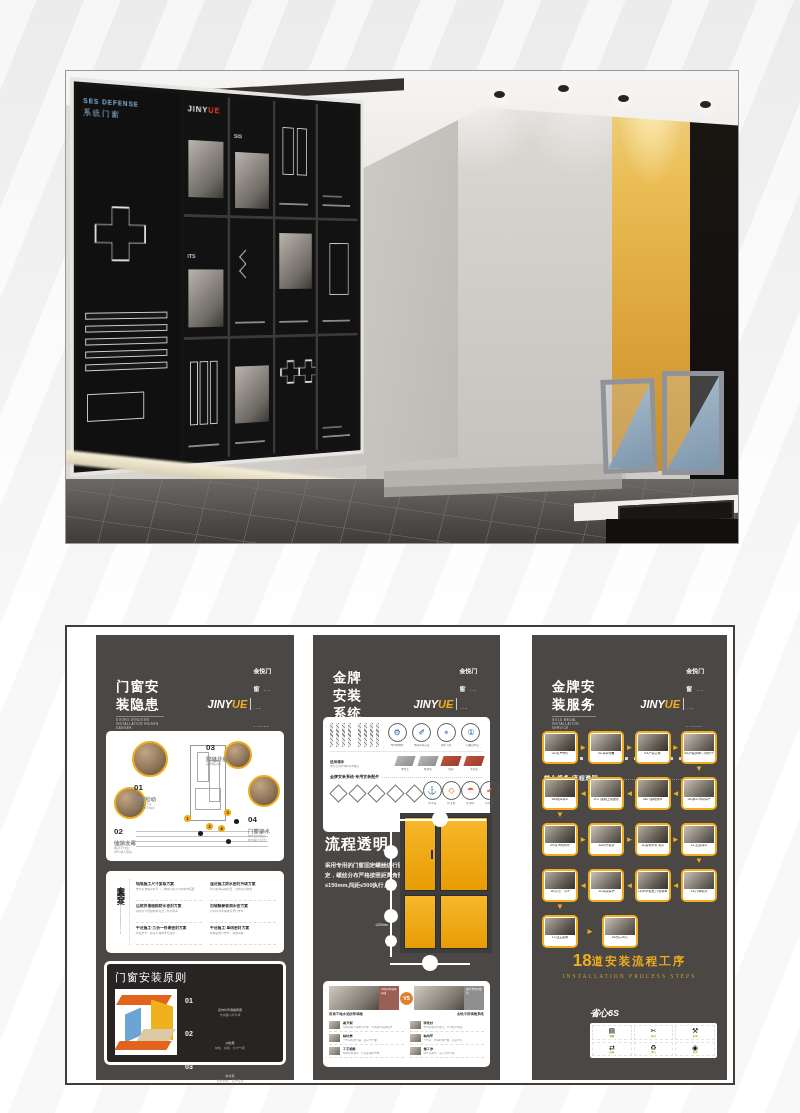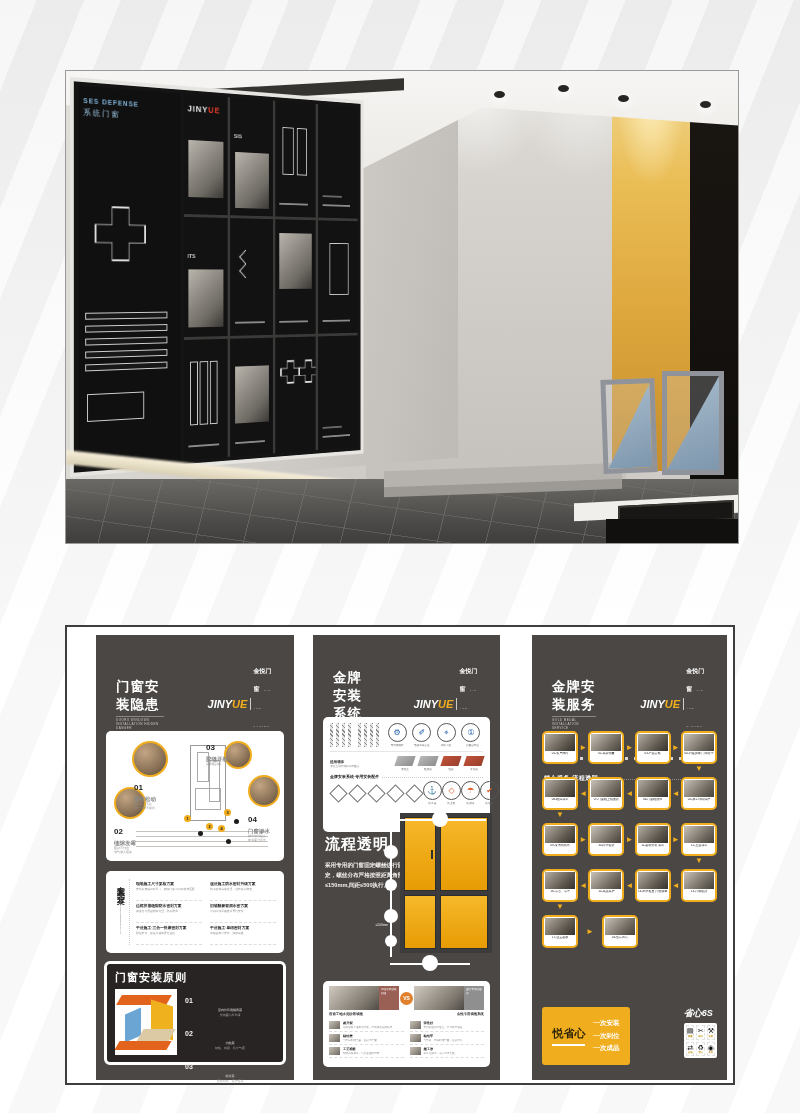--- a/index.html
+++ b/index.html
@@ -130,21 +130,21 @@
   .vtitle{writing-mode:vertical-rl;font-weight:bold;font-size:8px;letter-spacing:2px;color:#222;
     border-right:1px dotted #ccc;padding-right:4px;}
   .vtitle small{font-size:2.5px;color:#999;letter-spacing:0;}
   .plan-grid{flex:1;display:grid;grid-template-columns:1fr 1fr;grid-auto-rows:1fr;column-gap:8px;}
   .plan-it{border-bottom:1px dashed #ddd;padding-top:2px;}
   .plan-it b{display:block;font-size:3.8px;color:#222;}
   .plan-it span{display:block;font-size:2.8px;color:#8f8f8f;margin-top:1px;}
   
   .principle{position:absolute;left:8px;right:8px;top:326px;height:104px;background:#272423;
     border:3px solid #fff;border-radius:6px;box-sizing:border-box;padding:6px 8px;}
-  .pr-title{font-family:"Liberation Serif",serif;font-weight:bold;font-size:11px;letter-spacing:1px;color:#fff;}
+  .pr-title{font-family:"Liberation Serif",serif;font-weight:normal;font-size:11px;letter-spacing:1px;color:#fff;}
   .pr-body{display:flex;gap:8px;margin-top:4px;}
   .iso{width:62px;height:66px;background:#fff;position:relative;overflow:hidden;}
   .iso i{position:absolute;}
   .pr-list{flex:1;}
   .pr-it{margin-bottom:5px;}
   .pr-it b{font-size:5.5px;color:#f5f2ee;}
   .pr-it b em{font-style:normal;font-size:7px;}
   .pr-it span{display:block;font-size:3px;color:#a8a5a2;text-align:center;margin-top:1px;}
   
   .syspanel{top:82px;height:115px;padding:6px 7px;box-sizing:border-box;}
@@ -798,30 +798,26 @@
             <div class="slb">17-业主验收</div>
           </div>
         <span class="ar">►</span>
         <div class="step">
             <div class="sph"></div>
             <div class="slb">18-售后回访</div>
           </div>
       </div>
     </div>
 
+    <div class="steps-head">
+      <span class="big">18</span><span class="rest">道安装流程工序</span>
+      <div class="steps-sub">INSTALLATION PROCESS STEPS</div>
+    </div>
 
     <div class="promise">
-      <div class="pbox">
-        <span class="pname">悦省心</span>
-        <span class="plist">
-          <span style="display:block">一次安装</span>
-          <span style="display:block">一次到位</span>
-          <span style="display:block">一次成品</span>
-        </span>
-      </div>
       <div class="sixs">
         <div class="t">省心6S</div>
         <div class="sixgrid">
           <div class="ic">
               <div class="g">▤</div>
               <span>测量</span>
             </div>
           <div class="ic">
               <div class="g">✂</div>
               <span>裁切</span>

